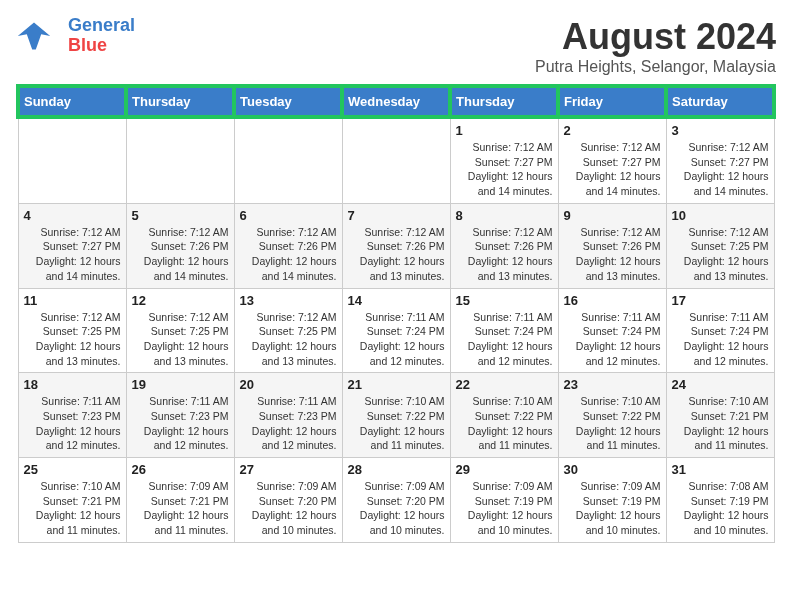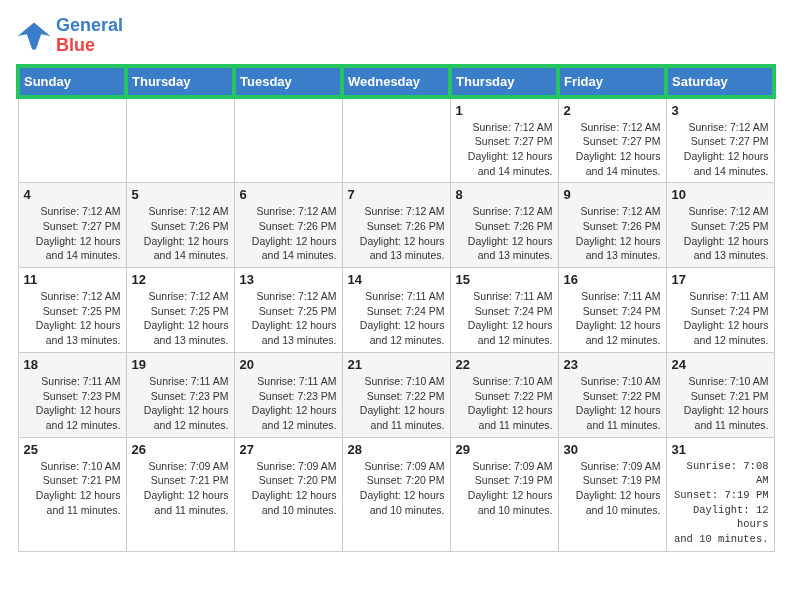--- a/index.html
+++ b/index.html
@@ -12,21 +12,21 @@
     }
     .header-area {
       display: flex;
       justify-content: space-between;
       align-items: flex-start;
       margin-bottom: 8px;
     }
     .logo {
       display: flex;
       align-items: center;
-      gap: 4px;
+      gap: 16px;
     }
     .logo-text {
       font-size: 18px;
       font-weight: bold;
       color: #333;
       line-height: 1.1;
     }
     .logo-text span {
       color: #3a7dc9;
     }
@@ -93,20 +93,24 @@
 <div class="header-area">
   <div class="logo">
     <svg class="logo-bird" viewBox="0 0 40 40">
       <polygon points="20,5 38,20 28,18 22,35 18,35 12,18 2,20" fill="#3a7dc9"></polygon>
     </svg>
     <div class="logo-text">
       <div><span>General</span></div>
       <div><span style="color:#ef4444">Blue</span></div>
     </div>
   </div>
+  <div class="title-area">
+    <div class="main-title">August 2024</div>
+    <div class="subtitle">Putra Heights, Selangor, Malaysia</div>
+  </div>
 </div>
 
 <table class="calendar">
   <thead>
     <tr id="header-row">
         <th>Sunday</th>
         <th>Thursday</th>
         <th>Tuesday</th>
         <th>Wednesday</th>
         <th>Thursday</th>
@@ -333,20 +337,20 @@
         </td>
         <td>
           <div class="day-num">30</div>
           <div class="day-info" style="white-space: pre-line;">Sunrise: 7:09 AM
 Sunset: 7:19 PM
 Daylight: 12 hours
 and 10 minutes.</div>
         </td>
         <td>
           <div class="day-num">31</div>
-          <div class="day-info" style="white-space: pre-line; font-family: Liberation Mono, monospace;">Sunrise: 7:08 AM
+          <div class="day-info" style="white-space: pre-line;">Sunrise: 7:08 AM
 Sunset: 7:19 PM
 Daylight: 12 hours
 and 10 minutes.</div>
         </td>
       </tr>
     </tbody>
 </table>
 
 </body></html>

